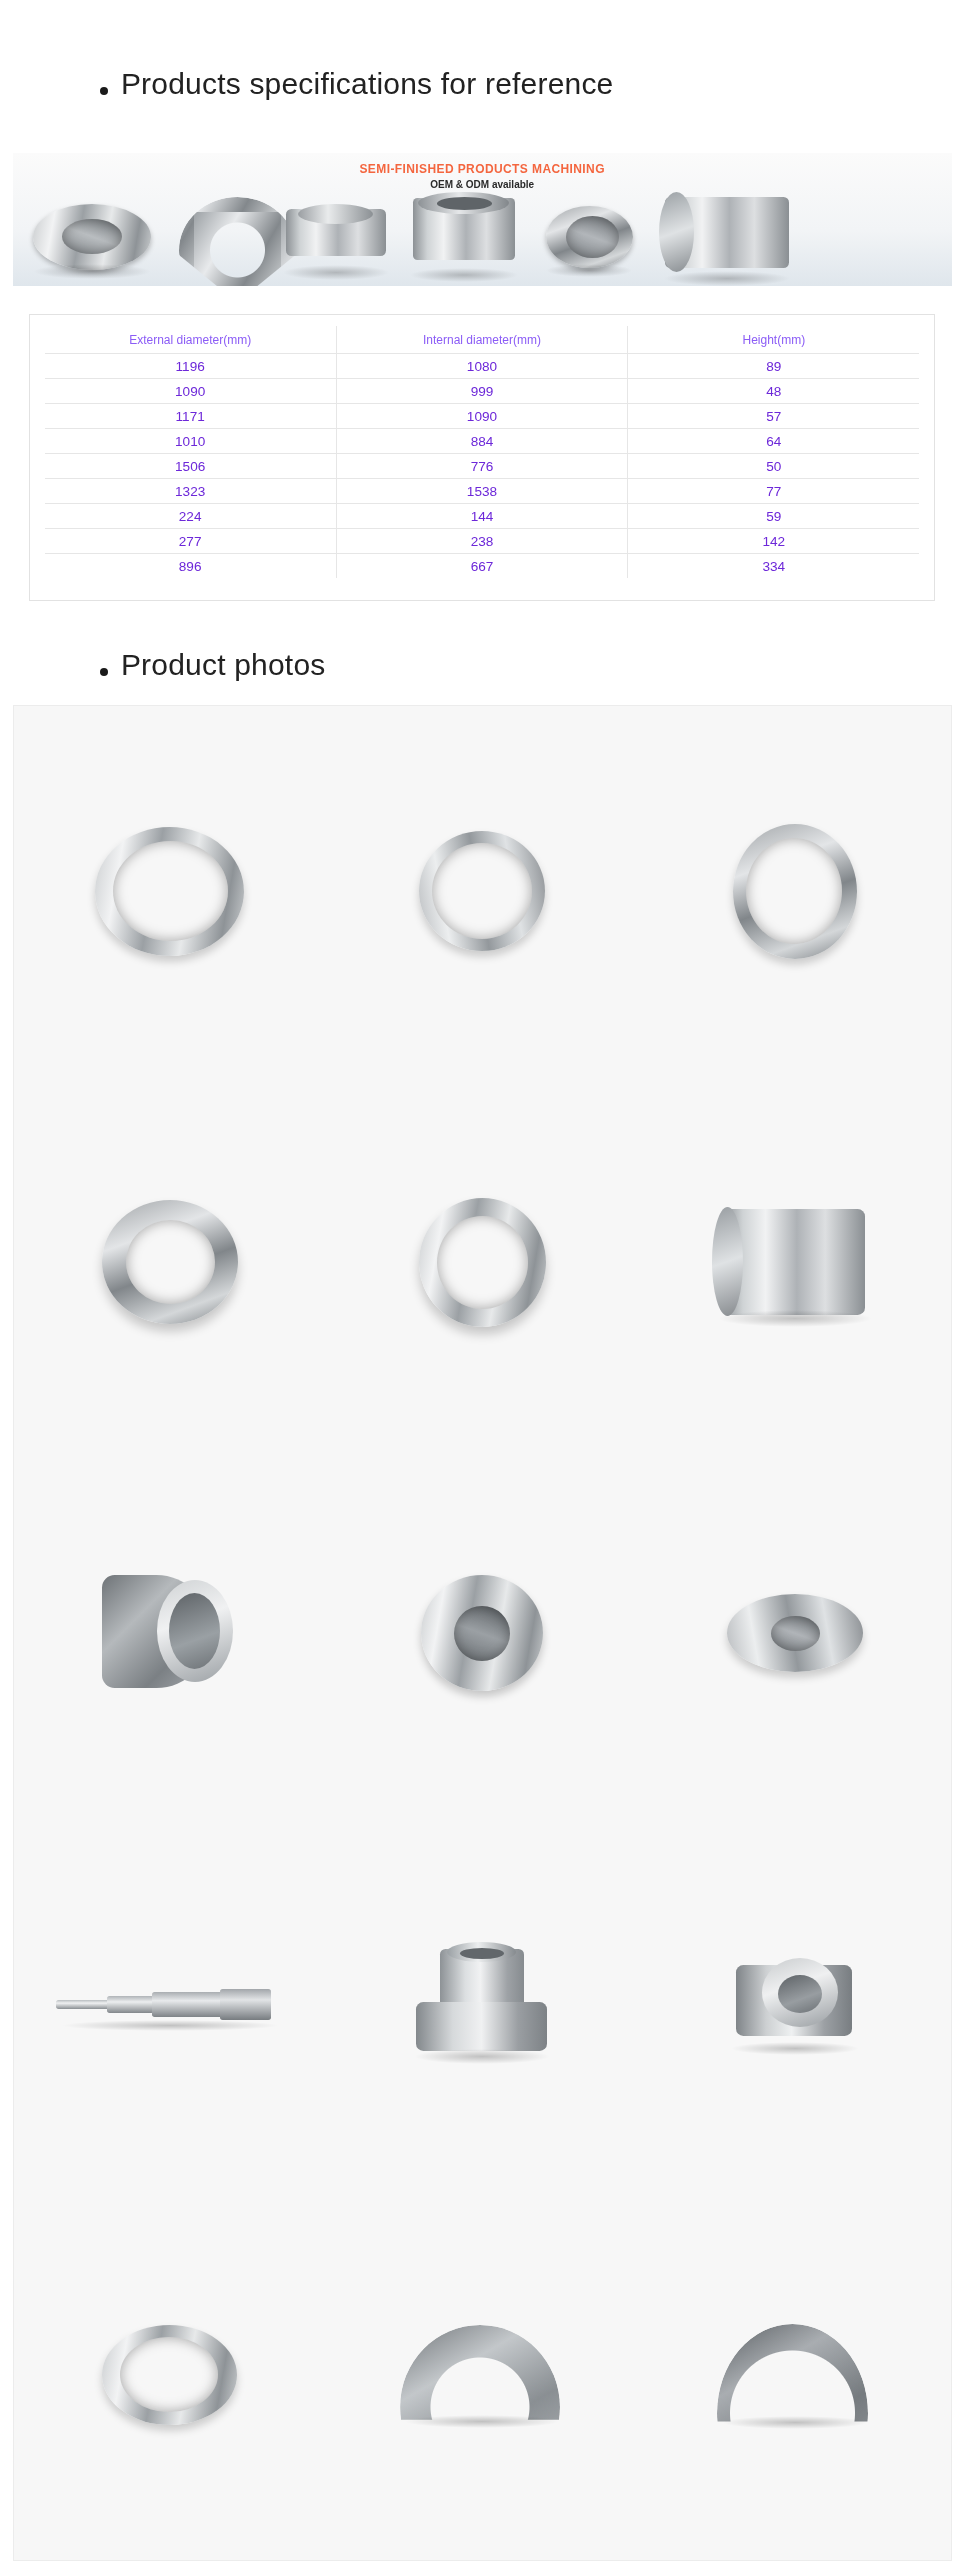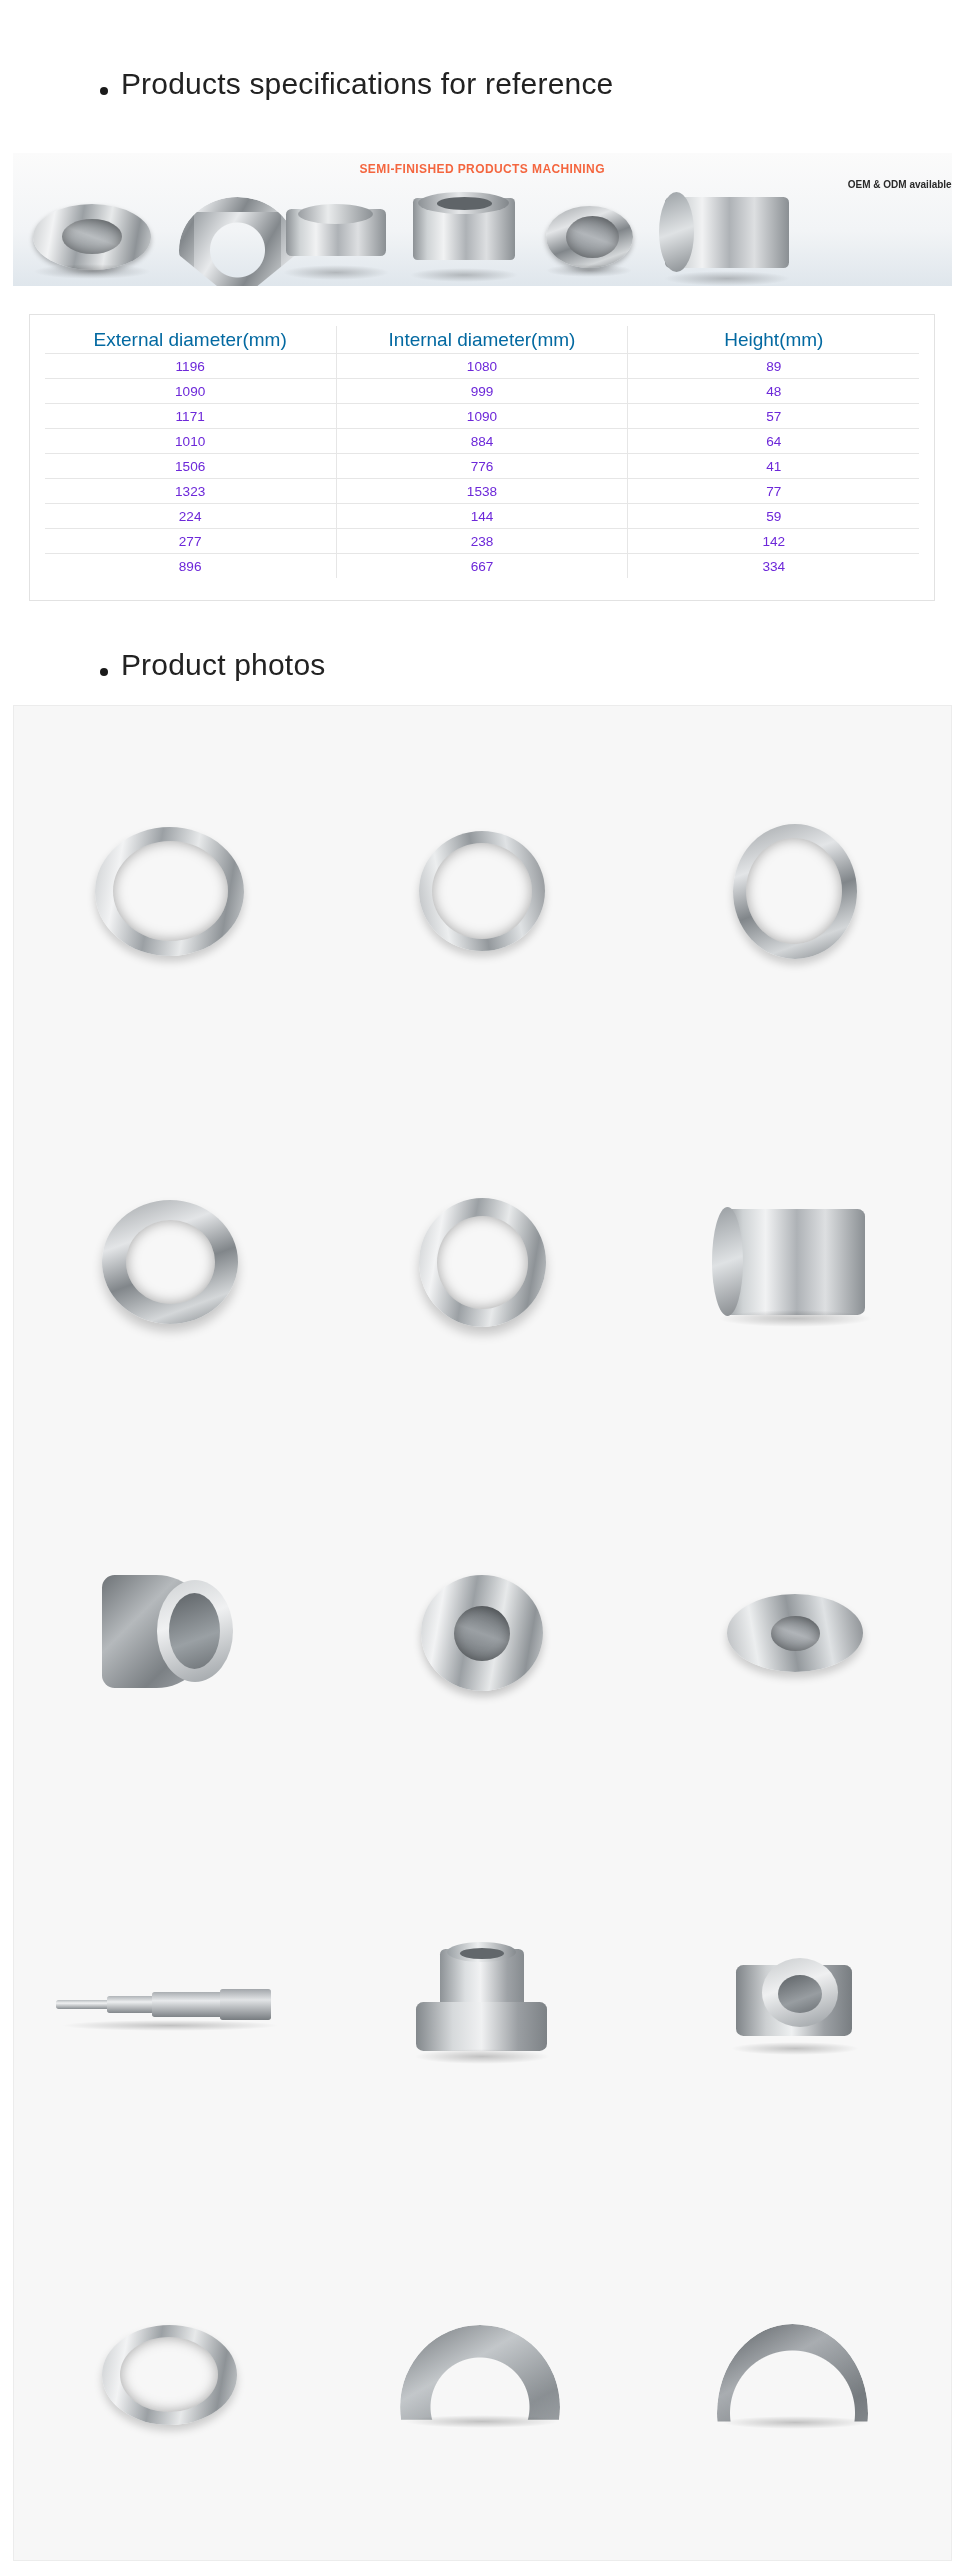--- a/index.html
+++ b/index.html
@@ -62,21 +62,21 @@
     font-size: 12px;
     font-weight: bold;
     color: #f4663f;
     letter-spacing: 0.4px;
   }
   .banner-sub {
     position: absolute;
     top: 25.5px;
     left: 0;
     width: 100%;
-    text-align: right;
+    text-align: center;
     font-size: 10px;
     font-weight: bold;
     color: #2a2a2a;
   }
   .banner-parts {
     position: absolute;
     top: 38px;
     left: 0;
     width: 100%;
     height: 95px;
@@ -108,22 +108,22 @@
     border-bottom: 0.9px solid #e6e6e6;
     border-right: 0.9px solid #e6e6e6;
     text-align: center;
     font-size: 13.6px;
     font-weight: 400;
     color: #6d28d9;
     height: 24px;
     padding: 0;
   }
   table.spec th {
-    font-size: 19px;
-    color: #0369a1;
+    font-size: 12px;
+    color: #8b5cf6;
     height: 27px;
   }
   table.spec tr td:last-child, table.spec tr th:last-child { border-right: none; }
   table.spec tr:last-child td { border-bottom: none; }
 
   
   .photos {
     position: absolute;
     top: 705px;
     left: 12.7px;
@@ -252,21 +252,21 @@
         <td>57</td>
       </tr>
       <tr>
         <td>1010</td>
         <td>884</td>
         <td>64</td>
       </tr>
       <tr>
         <td>1506</td>
         <td>776</td>
-        <td>41</td>
+        <td>50</td>
       </tr>
       <tr>
         <td>1323</td>
         <td>1538</td>
         <td>77</td>
       </tr>
       <tr>
         <td>224</td>
         <td>144</td>
         <td>59</td>

